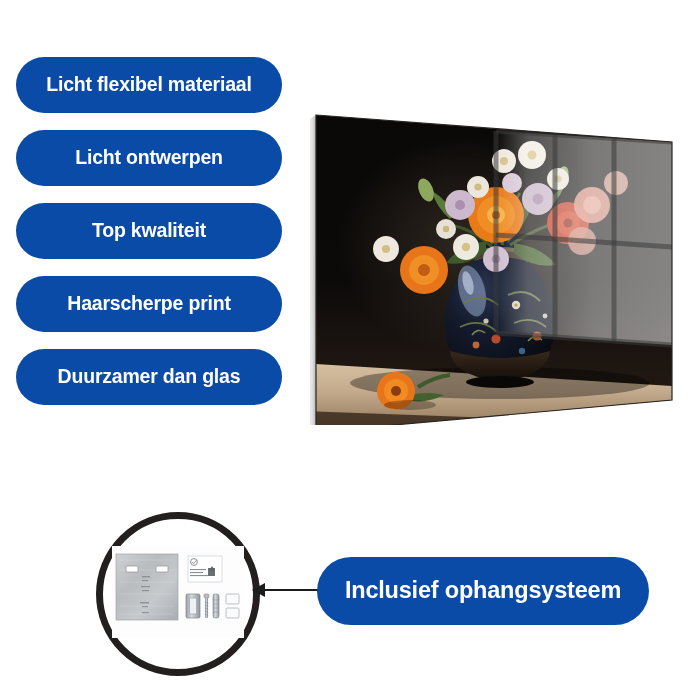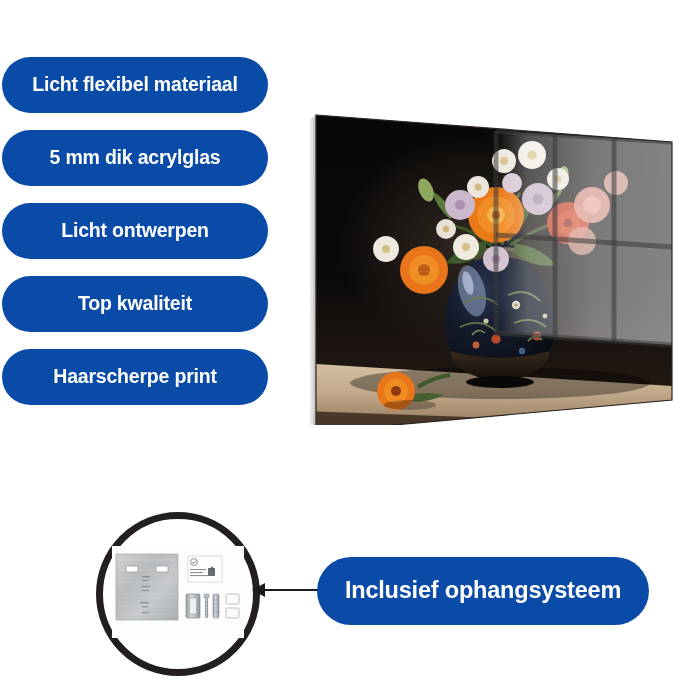--- a/index.html
+++ b/index.html
@@ -15,21 +15,21 @@
     position: relative;
     width: 700px;
     height: 700px;
     background: #ffffff;
     overflow: hidden;
   }
 
   
   #feature-list {
     position: absolute;
-    left: 2px;
+    left: 16px;
     top: 57px;
     width: 266px;
   }
   .feature-pill {
     position: relative;
     width: 266px;
     height: 56px;
     margin-bottom: 17px;
     border-radius: 28px;
     background: #0A4BA8;
@@ -320,36 +320,36 @@
       <polygon points="16,20 372,47 372,305 16,337" fill="none" stroke="#2b2522" stroke-width="1.2"></polygon>
     </svg>
   </div>
 
   <div id="feature-list">
 
     <div class="feature-pill">
       <span class="feature-pill-label">Licht flexibel materiaal</span>
     </div>
 
-    <div class="feature-pill">
-      <span class="feature-pill-label">5 mm dik acrylglas</span>
-    </div>
 
     <div class="feature-pill">
       <span class="feature-pill-label">Licht ontwerpen</span>
     </div>
 
     <div class="feature-pill">
       <span class="feature-pill-label">Top kwaliteit</span>
     </div>
 
     <div class="feature-pill">
       <span class="feature-pill-label">Haarscherpe print</span>
     </div>
 
+    <div class="feature-pill">
+      <span class="feature-pill-label">Duurzamer dan glas</span>
+    </div>
 
   </div>
 
   <div id="kit-circle">
     <div class="ring"></div>
 
     <svg id="kit-photo" viewBox="0 0 132 92">
       <defs>
         <linearGradient id="plateGrad" x1="0" y1="0" x2="1" y2="1">
           <stop offset="0%" stop-color="#cfd2d4"></stop>

